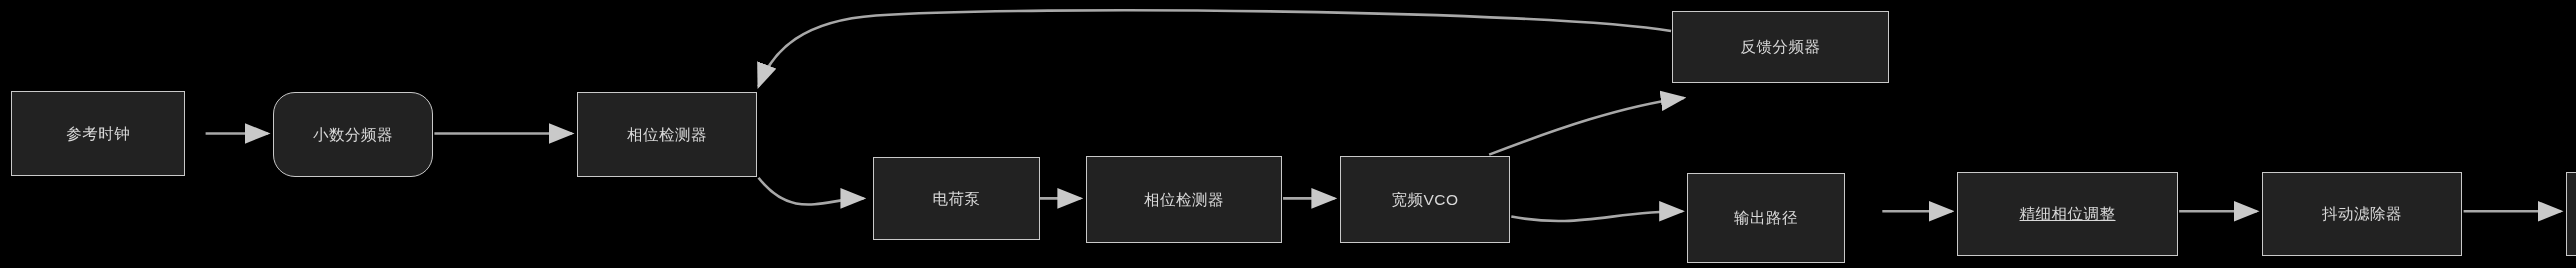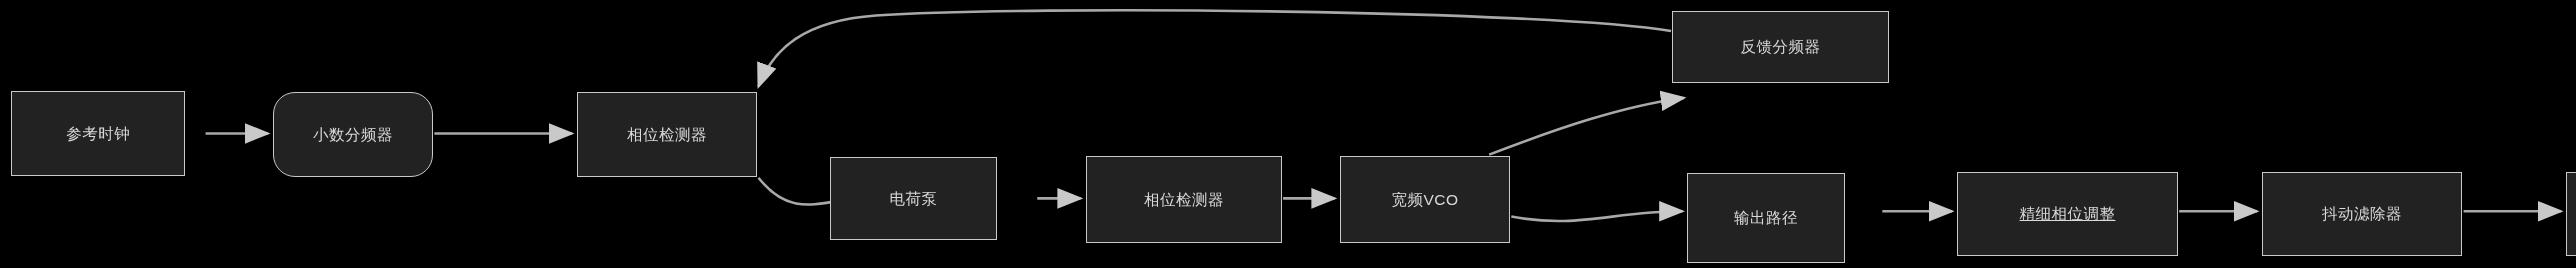--- a/index.html
+++ b/index.html
@@ -48,21 +48,21 @@
   </div>
 
   <div class="node" style="left:577px;top:92px;width:180px;height:85px;">
     <span>相位检测器</span>
   </div>
 
   <div class="node" style="left:1672px;top:10.8px;width:217px;height:72px;">
     <span>反馈分频器</span>
   </div>
 
-  <div class="node" style="left:830px;top:157px;width:167px;height:83px;">
+  <div class="node" style="left:873px;top:157px;width:167px;height:83px;">
     <span>电荷泵</span>
   </div>
 
   <div class="node" style="left:1086px;top:156px;width:196px;height:87px;">
     <span>相位检测器</span>
   </div>
 
   <div class="node" style="left:1340px;top:156px;width:170px;height:87px;">
     <span>宽频VCO</span>
   </div>

